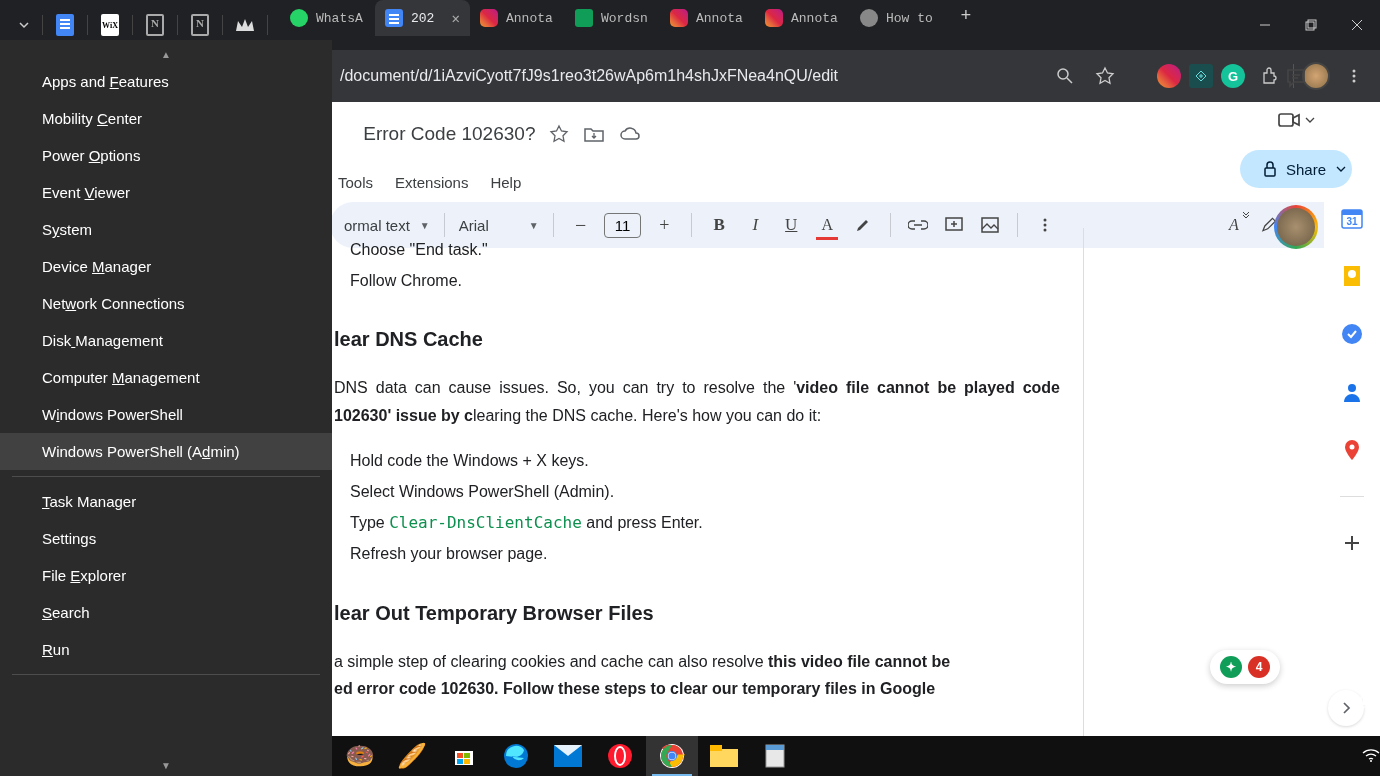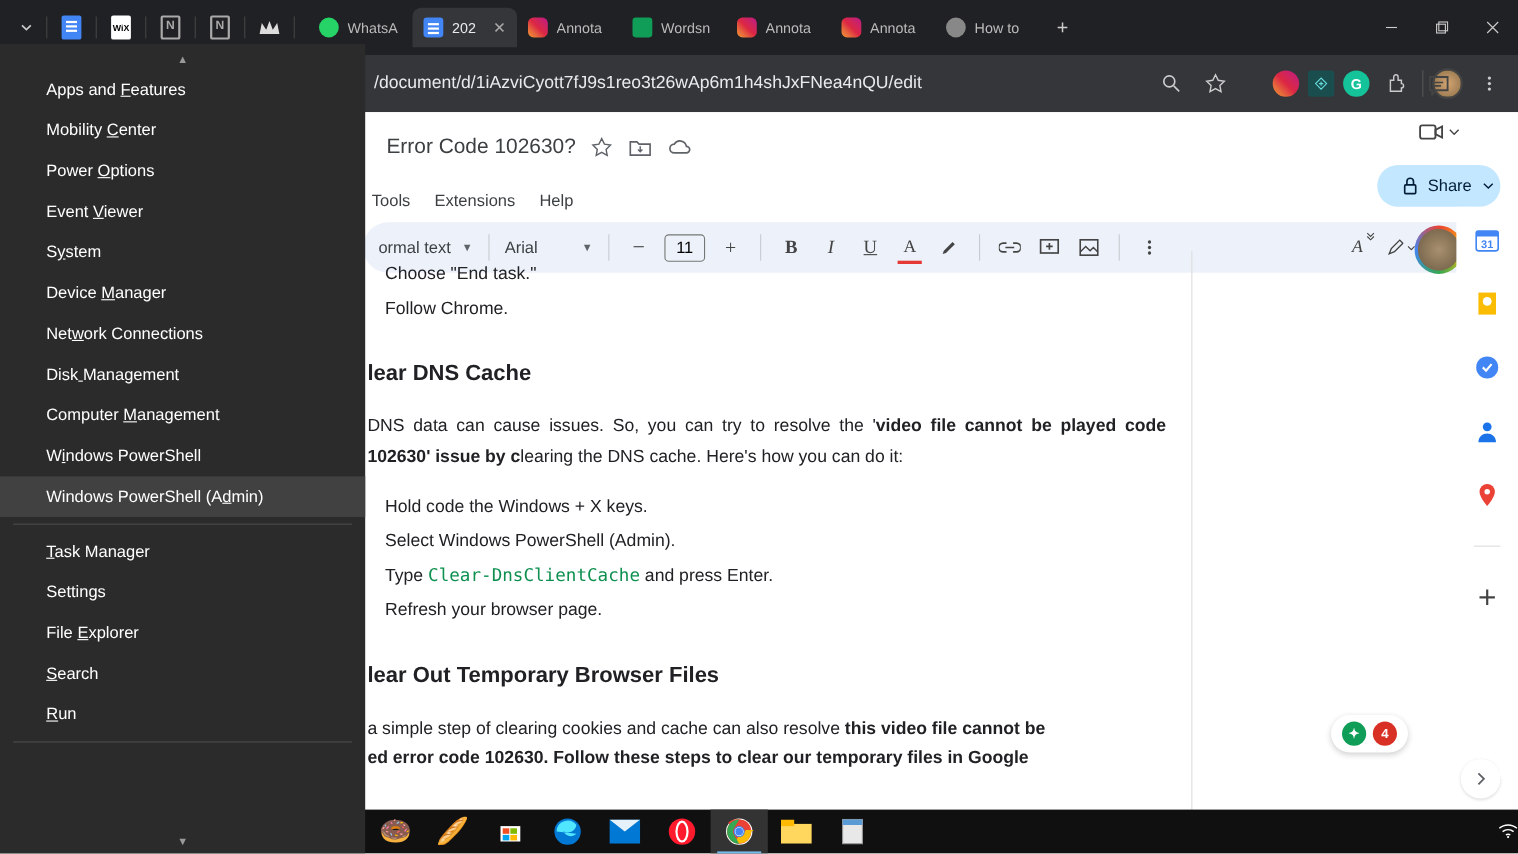--- a/index.html
+++ b/index.html
@@ -1,32 +1,32 @@
 <!DOCTYPE html>
 <html><head>
   <meta charset="utf-8">
   <style>
     * { margin: 0; padding: 0; box-sizing: border-box; }
     body { font-family: "Segoe UI", Arial, sans-serif; width: 1380px; height: 776px; overflow: hidden; background: #fff; position: relative; }
     
     
     .titlebar { height: 50px; background: #202124; display: flex; align-items: center; position: relative; }
-    .titlebar-left { display: flex; align-items: center; gap: 0; padding-left: 8px; }
+    .titlebar-left { display: flex; align-items: center; gap: 0; padding-left: 8px; font-family: Liberation Serif, serif; }
     .tb-dropdown { width: 32px; height: 32px; display: flex; align-items: center; justify-content: center; color: #ccc; }
     .tb-icon { width: 40px; height: 32px; display: flex; align-items: center; justify-content: center; }
     .tb-icon-box { width: 18px; height: 22px; border-radius: 2px; }
     .docs-blue { background: #4285f4; position: relative; }
     .docs-blue::after { content: ''; position: absolute; left: 4px; top: 5px; right: 4px; height: 2px; background: #fff; box-shadow: 0 4px 0 #fff, 0 8px 0 #fff; }
     .wix { background: #fff; color: #000; font-size: 8px; font-weight: bold; display: flex; align-items: center; justify-content: center; }
     .notion { border: 2px solid #aaa; background: transparent; position: relative; }
     .notion::after { content: 'N'; position: absolute; color: #aaa; font-size: 11px; font-weight: bold; top: 1px; left: 3px; }
     .crown-svg { fill: #ddd; }
     .tb-sep { width: 1px; height: 20px; background: #444; margin: 0 2px; }
     
-    .tabs { display: flex; align-items: center; height: 100%; margin-left: 10px; flex: 1; }
+    .tabs { display: flex; align-items: flex-start; height: 100%; margin-left: 10px; flex: 1; font-family: Liberation Mono, monospace; }
     .tab { height: 36px; padding: 0 10px; display: flex; align-items: center; gap: 8px; color: #bbb; font-size: 13px; border-radius: 8px 8px 0 0; min-width: 95px; max-width: 110px; position: relative; }
     .tab.active { background: #35363a; color: #e8eaed; }
     .tab-icon { width: 18px; height: 18px; border-radius: 3px; flex-shrink: 0; }
     .whatsapp { background: #25d366; border-radius: 50%; }
     .sheets-green { background: #0f9d58; }
     .instagram { background: linear-gradient(45deg, #f09433, #e6683c, #dc2743, #cc2366, #bc1888); border-radius: 5px; }
     .globe { background: #888; border-radius: 50%; }
     .tab-title { white-space: nowrap; overflow: hidden; text-overflow: ellipsis; flex: 1; }
     .tab-close { color: #aaa; font-size: 14px; cursor: pointer; }
     .new-tab { width: 32px; height: 32px; display: flex; align-items: center; justify-content: center; color: #ccc; font-size: 18px; margin-left: 5px; }
@@ -38,21 +38,21 @@
     .addressbar { height: 52px; background: #35363a; display: flex; align-items: center; padding: 0 10px; gap: 8px; }
     .url { flex: 1; color: #e8eaed; font-size: 16px; padding-left: 330px; white-space: nowrap; overflow: hidden; }
     .addr-icon { width: 32px; height: 32px; display: flex; align-items: center; justify-content: center; color: #ccc; border-radius: 50%; }
     .addr-icon.colorful { background: linear-gradient(45deg, #f09433, #e6683c, #dc2743, #cc2366, #bc1888); border-radius: 50%; width: 24px; height: 24px; }
     .addr-icon.teal { background: #1a4d4d; width: 24px; height: 24px; border-radius: 3px; }
     .grammarly { width: 24px; height: 24px; border-radius: 50%; background: #15c39a; display: flex; align-items: center; justify-content: center; color: #fff; font-weight: bold; font-size: 13px; }
     .avatar { width: 28px; height: 28px; border-radius: 50%; background: radial-gradient(circle, #d4a574, #8b6f47); border: 2px solid #444; }
     .addr-sep { width: 1px; height: 24px; background: #555; }
     
     
-    .docs-header { height: 64px; background: #fff; display: flex; align-items: center; padding: 0 16px; border-bottom: none; }
+    .docs-header { height: 64px; background: #fff; display: flex; align-items: center; padding: 0 28px; border-bottom: none; }
     .doc-title { font-size: 19px; color: #3c4043; margin-left: 330px; }
     .doc-star { margin-left: 14px; color: #5f6368; }
     .docs-actions { margin-left: auto; display: flex; align-items: center; gap: 20px; flex-direction: column; }
     .docs-action-icon { color: #444; }
     .share-btn { background: #c2e7ff; border-radius: 40px; padding: 10px 22px; display: flex; align-items: center; gap: 8px; color: #001d35; font-size: 15px; font-weight: 500; }
     .share-dropdown { padding: 10px 6px; background: #c2e7ff; border-radius: 0 40px 40px 0; margin-left: -18px; }
     
     .menubar { height: 32px; display: flex; align-items: center; gap: 22px; padding-left: 338px; color: #3c4043; font-size: 15px; }
     
     

